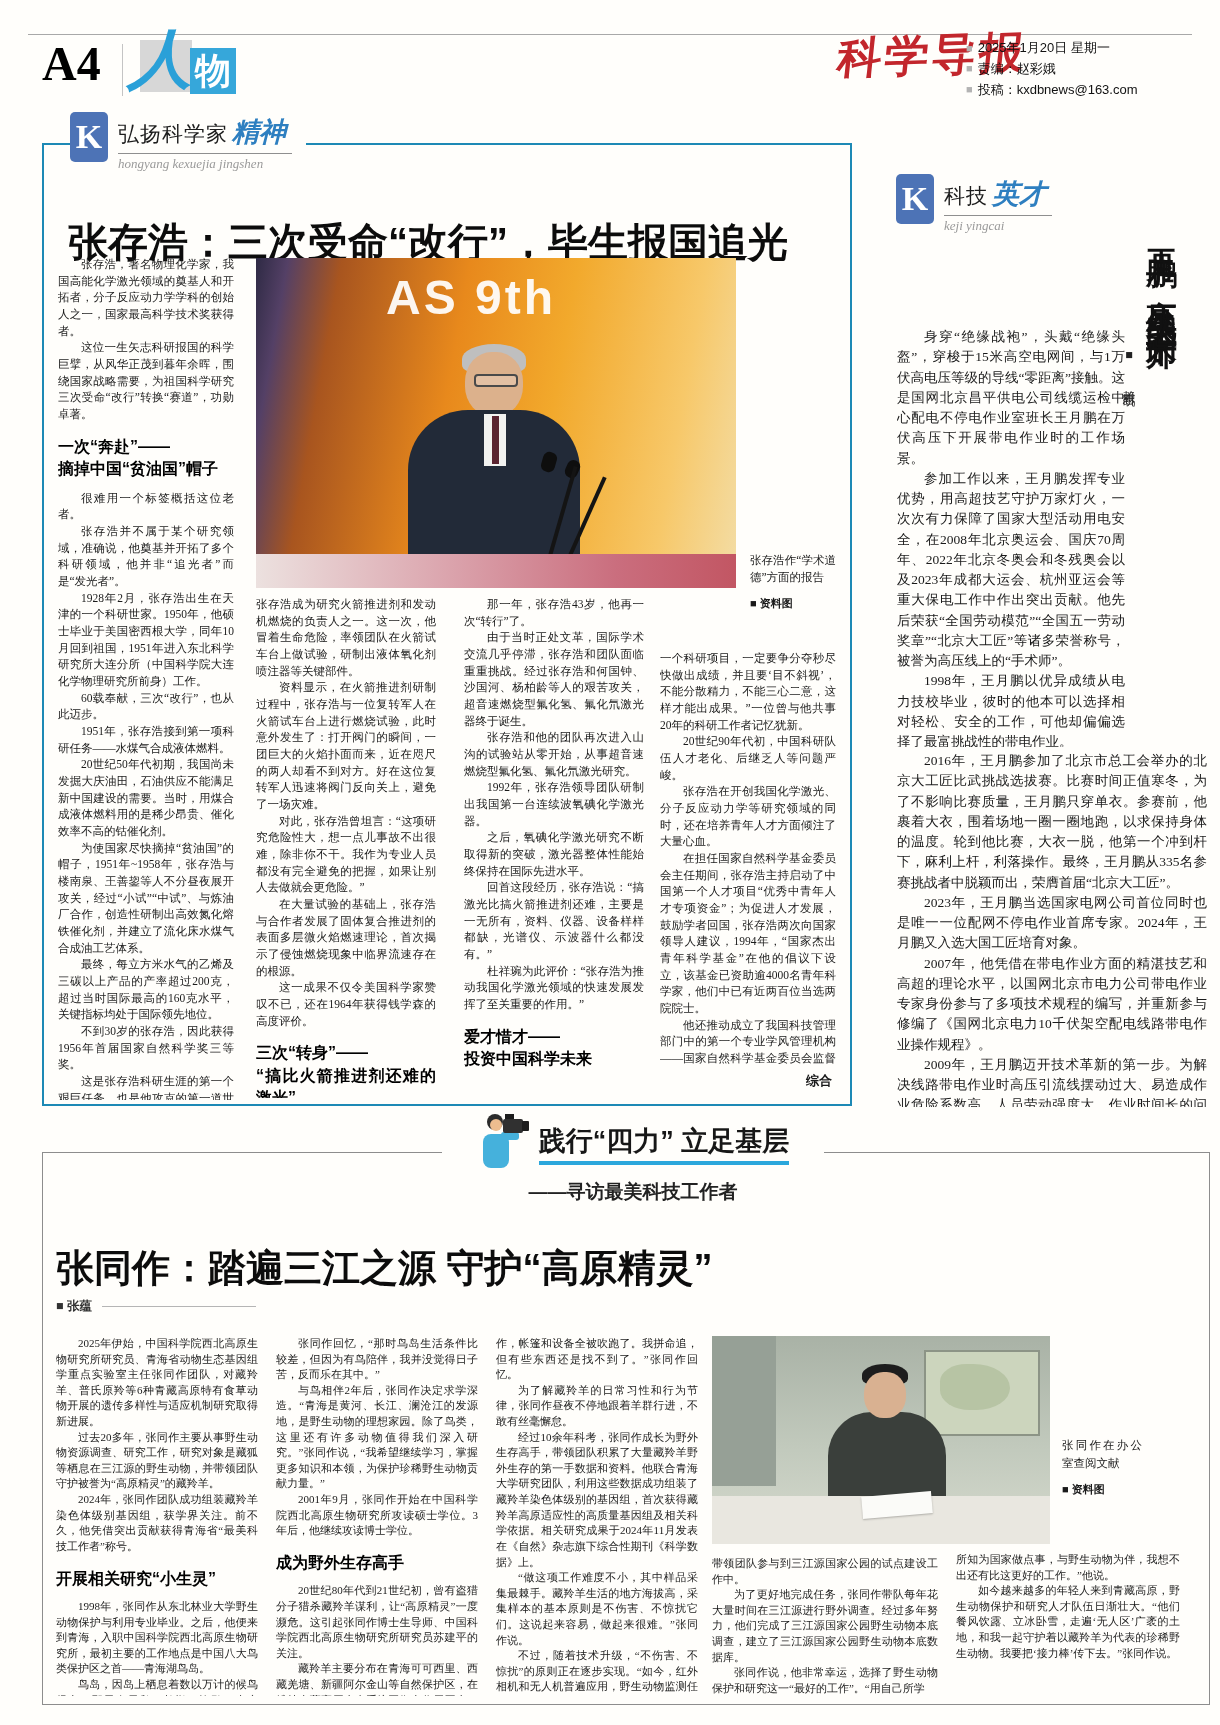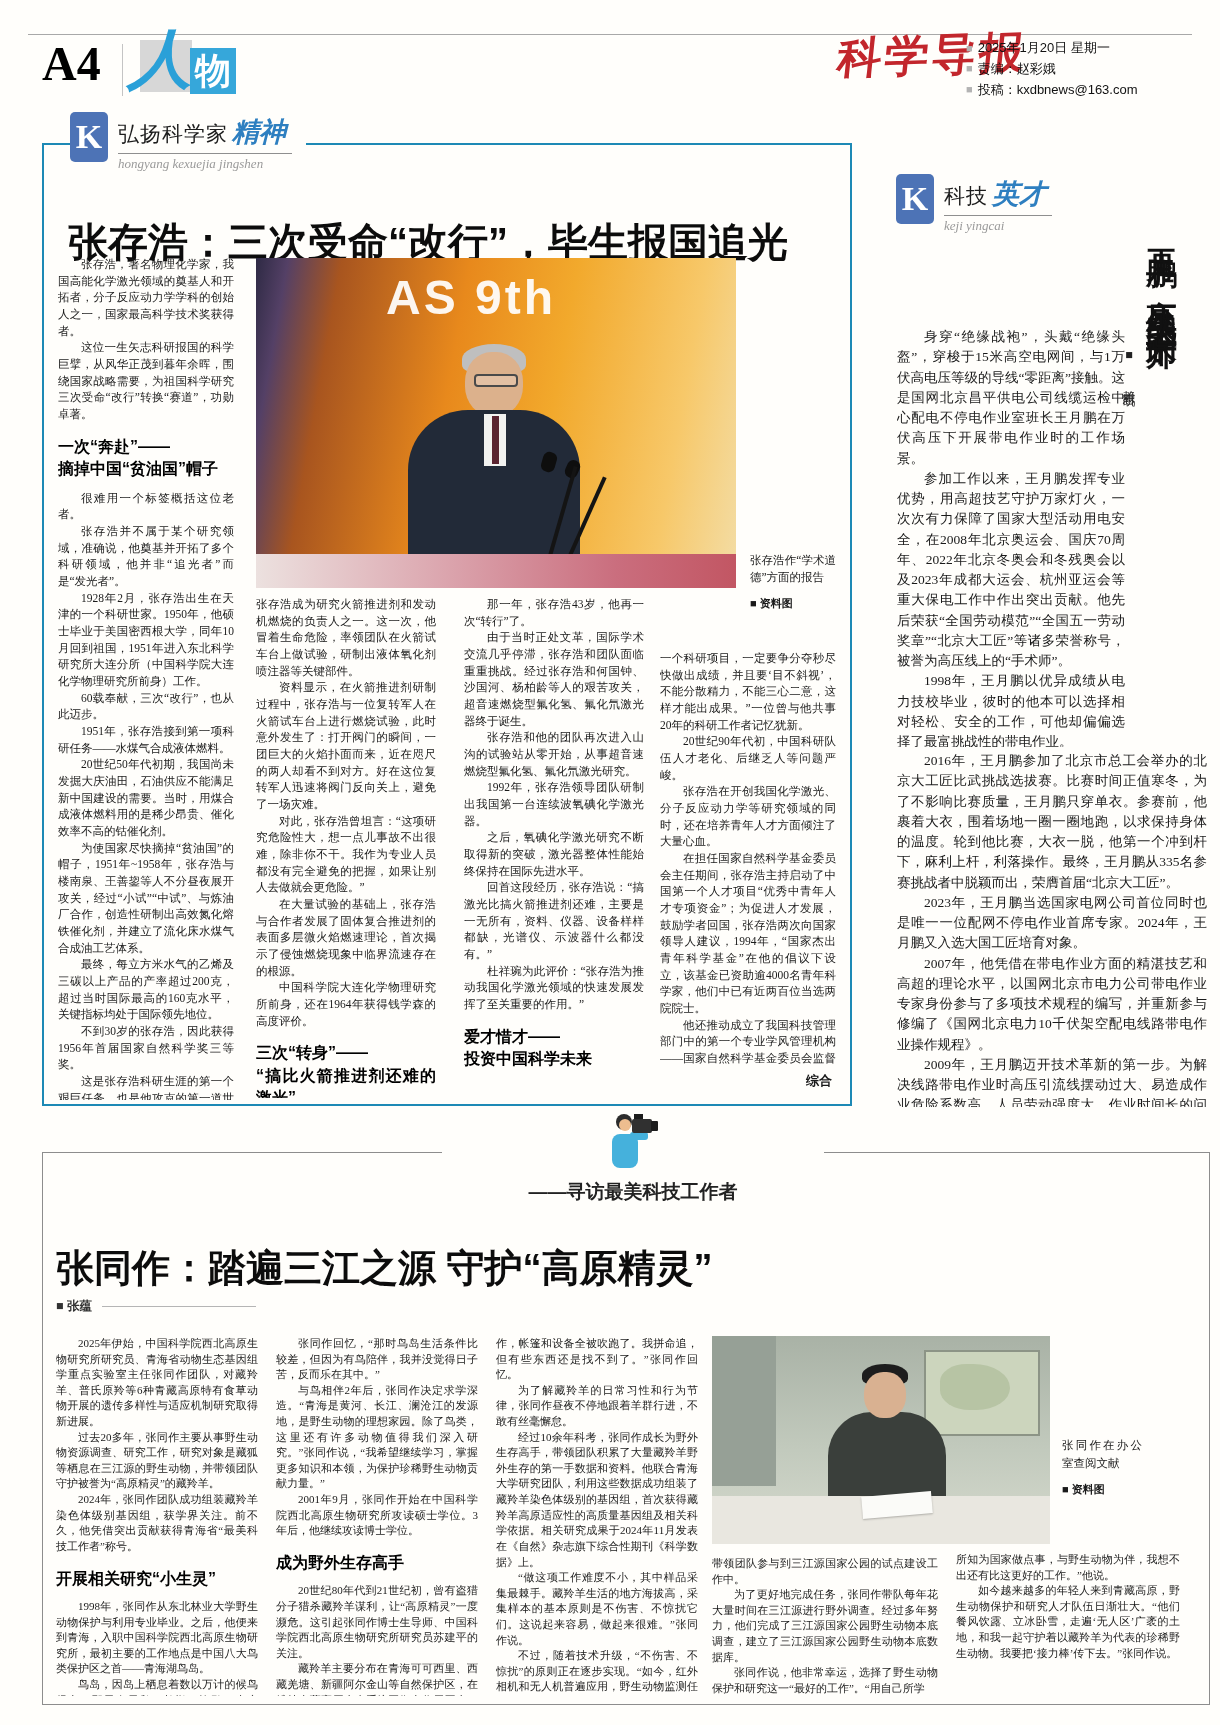--- a/index.html
+++ b/index.html
@@ -176,21 +176,21 @@
   <div class="photo-caption">
     <span>张存浩作“学术道德”方面的报告</span>
     <div class="photo-credit">■ 资料图</div>
   </div>
 
   <div class="news-col main-col" style="left:256px;top:596px;width:180px;height:502px;">
       <div class="para cont">张存浩成为研究火箭推进剂和发动机燃烧的负责人之一。这一次，他冒着生命危险，率领团队在火箭试车台上做试验，研制出液体氧化剂喷注器等关键部件。</div>
       <div class="para">资料显示，在火箭推进剂研制过程中，张存浩与一位复转军人在火箭试车台上进行燃烧试验，此时意外发生了：打开阀门的瞬间，一团巨大的火焰扑面而来，近在咫尺的两人却看不到对方。好在这位复转军人迅速将阀门反向关上，避免了一场灾难。</div>
       <div class="para">对此，张存浩曾坦言：“这项研究危险性大，想一点儿事故不出很难，除非你不干。我作为专业人员都没有完全避免的把握，如果让别人去做就会更危险。”</div>
       <div class="para">在大量试验的基础上，张存浩与合作者发展了固体复合推进剂的表面多层微火焰燃速理论，首次揭示了侵蚀燃烧现象中临界流速存在的根源。</div>
-      <div class="para">中国科学院大连化学物理研究所前身，还在1964年获得钱学森的高度评价。</div>
+      <div class="para">这一成果不仅令美国科学家赞叹不已，还在1964年获得钱学森的高度评价。</div>
       <div class="subhead">三次“转身”——
 “搞比火箭推进剂还难的激光”</div>
     </div>
   <div class="news-col main-col" style="left:464px;top:596px;width:180px;height:502px;">
       <div class="para">那一年，张存浩43岁，他再一次“转行”了。</div>
       <div class="para">由于当时正处文革，国际学术交流几乎停滞，张存浩和团队面临重重挑战。经过张存浩和何国钟、沙国河、杨柏龄等人的艰苦攻关，超音速燃烧型氟化氢、氟化氘激光器终于诞生。</div>
       <div class="para">张存浩和他的团队再次进入山沟的试验站从零开始，从事超音速燃烧型氟化氢、氟化氘激光研究。</div>
       <div class="para">1992年，张存浩领导团队研制出我国第一台连续波氧碘化学激光器。</div>
       <div class="para">之后，氧碘化学激光研究不断取得新的突破，激光器整体性能始终保持在国际先进水平。</div>
       <div class="para">回首这段经历，张存浩说：“搞激光比搞火箭推进剂还难，主要是一无所有，资料、仪器、设备样样都缺，光谱仪、示波器什么都没有。”</div>
@@ -240,20 +240,21 @@
         <svg width="54" height="60" viewBox="0 0 54 60">
           <circle cx="18" cy="10" r="8" fill="#2c2c2c"></circle>
           <circle cx="19" cy="13" r="6" fill="#edbd8f"></circle>
           <rect x="6" y="22" width="26" height="34" rx="8" fill="#45b1dc"></rect>
           <rect x="24" y="20" width="18" height="8" rx="3" fill="#45b1dc"></rect>
           <rect x="26" y="7" width="20" height="14" rx="2" fill="#303030"></rect>
           <rect x="45" y="9" width="7" height="10" rx="1" fill="#1d1d1d"></rect>
           <rect x="28" y="2" width="9" height="5" fill="#1d1d1d"></rect>
         </svg>
       </span>
+      <span class="banner-line1">践行“四力”  立足基层</span>
     </div>
     <div class="banner-line2">——寻访最美科技工作者</div>
   </div>
 
   <h1 class="bottom-headline">张同作：踏遍三江之源  守护“高原精灵”</h1>
   <div class="byline">
     <span>■ 张蕴</span>
     <div class="rule"></div>
   </div>
 

